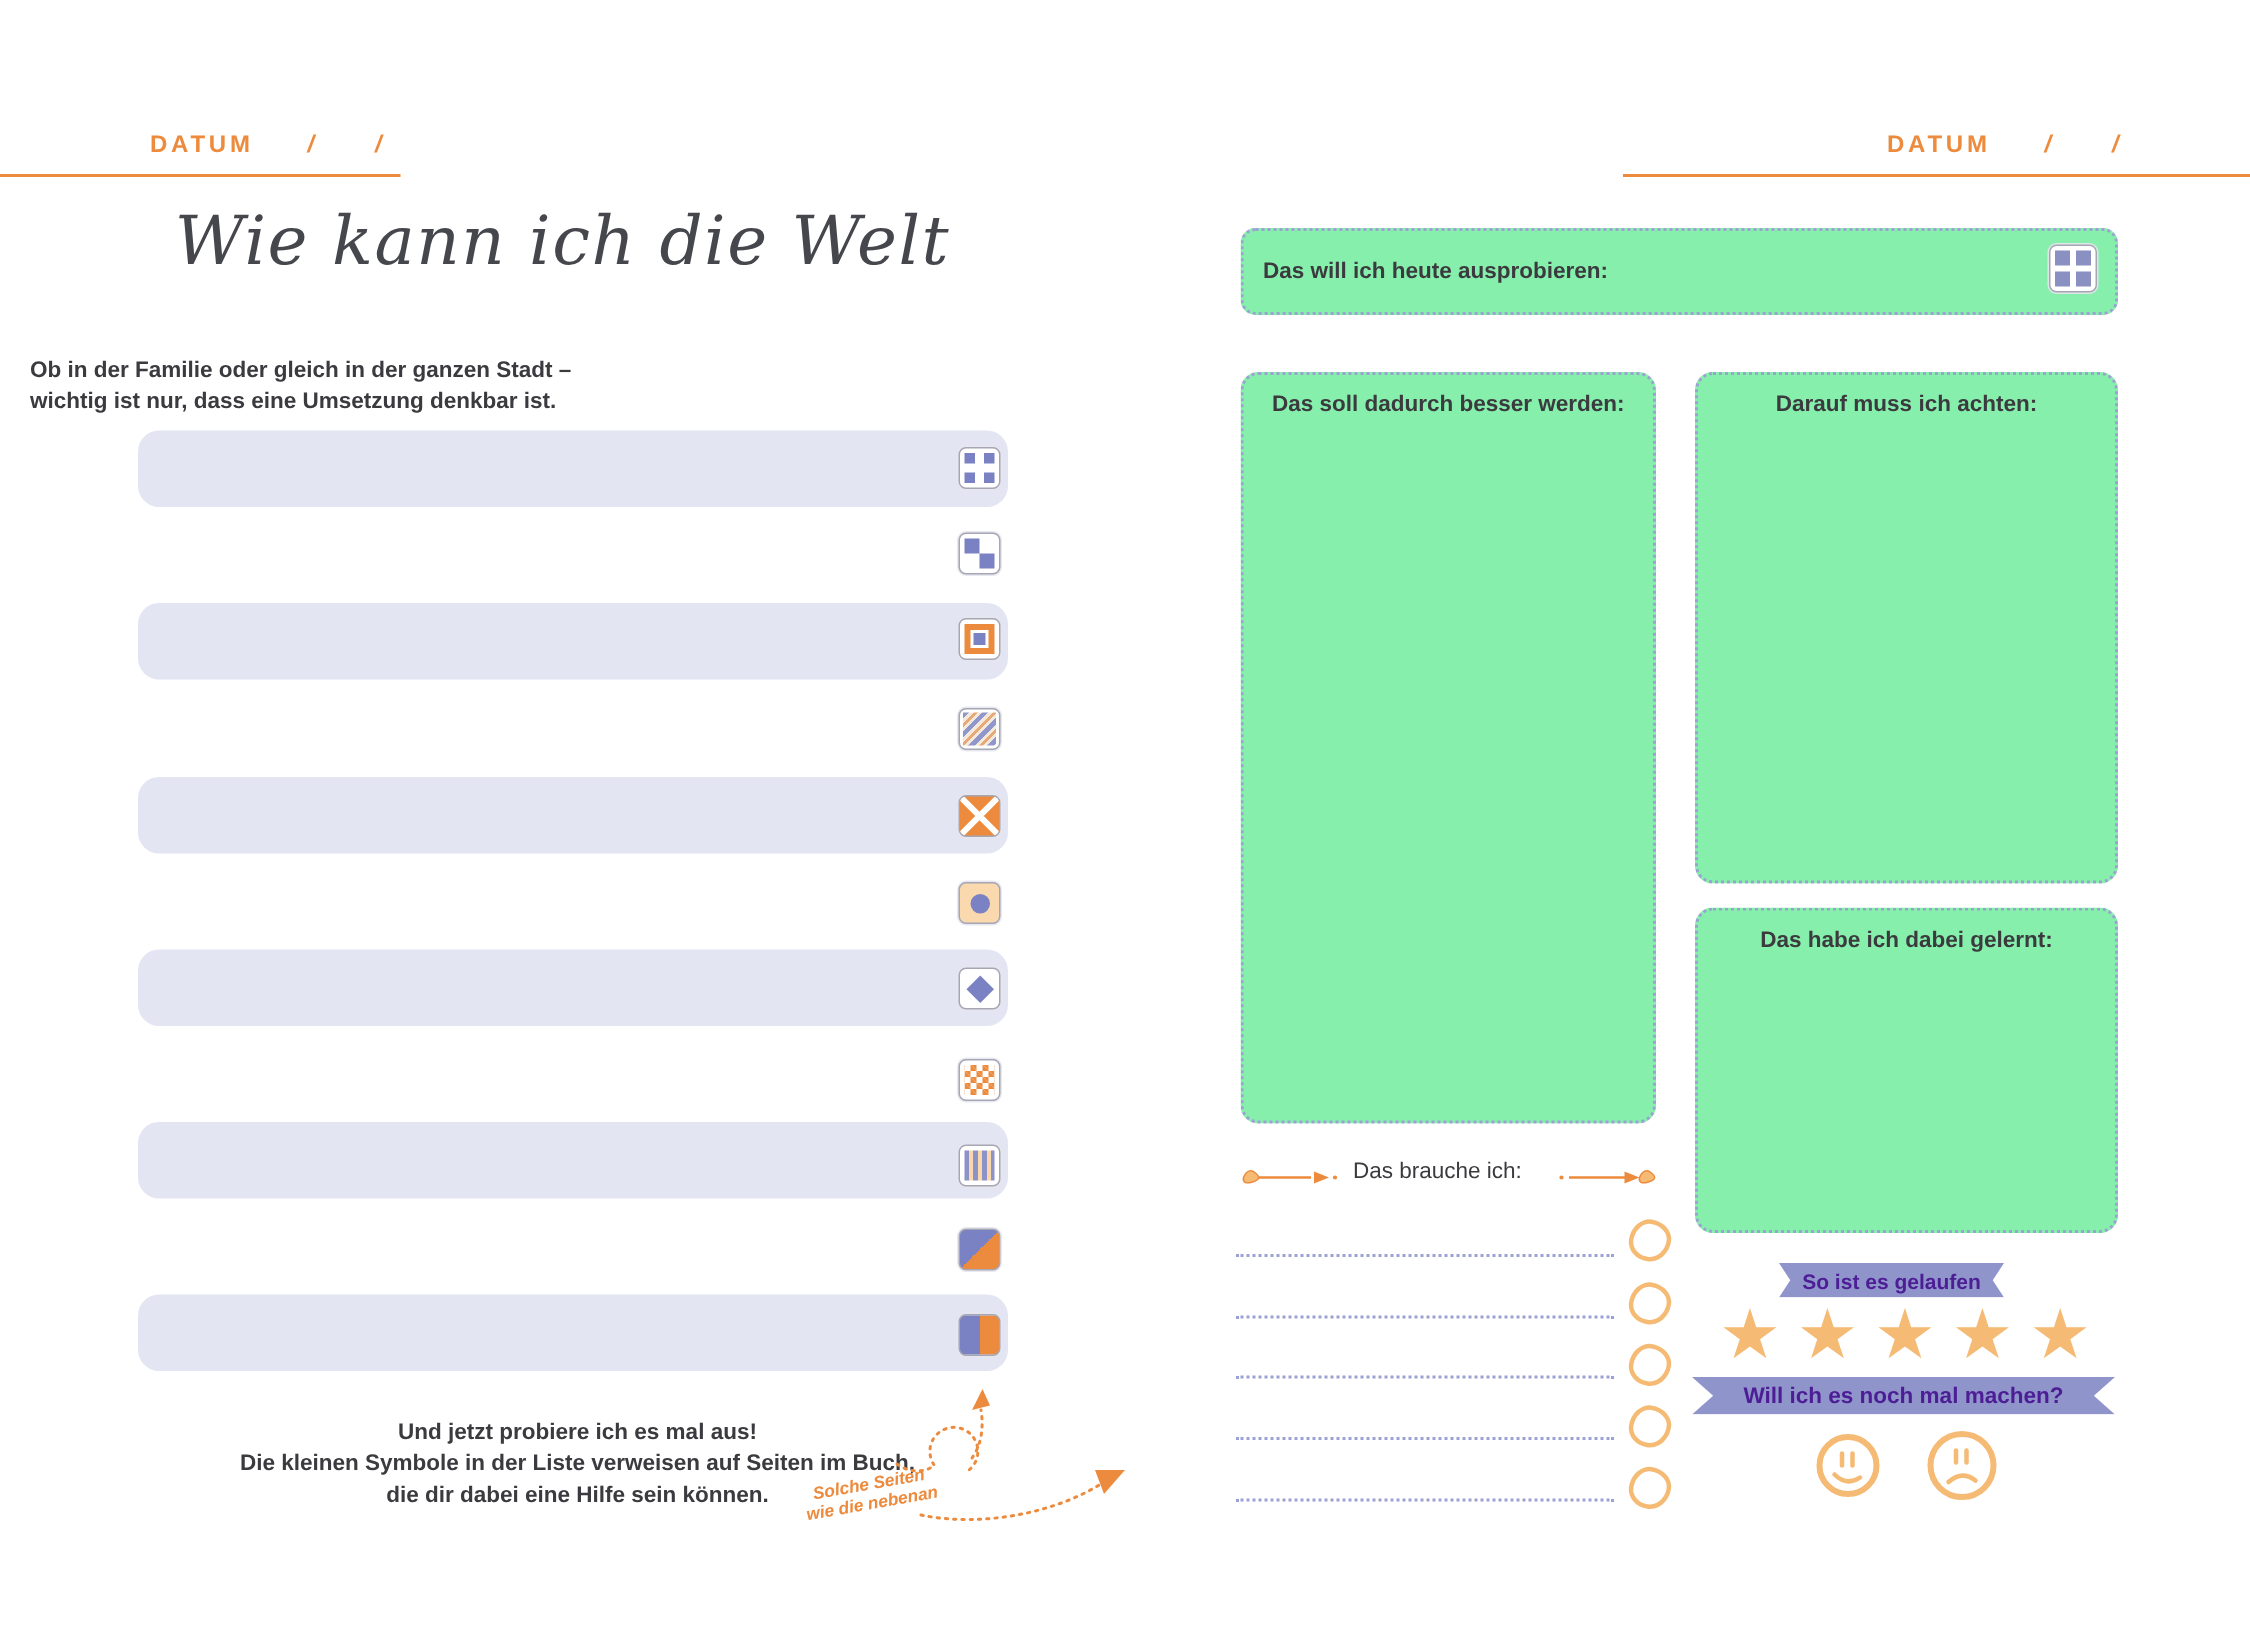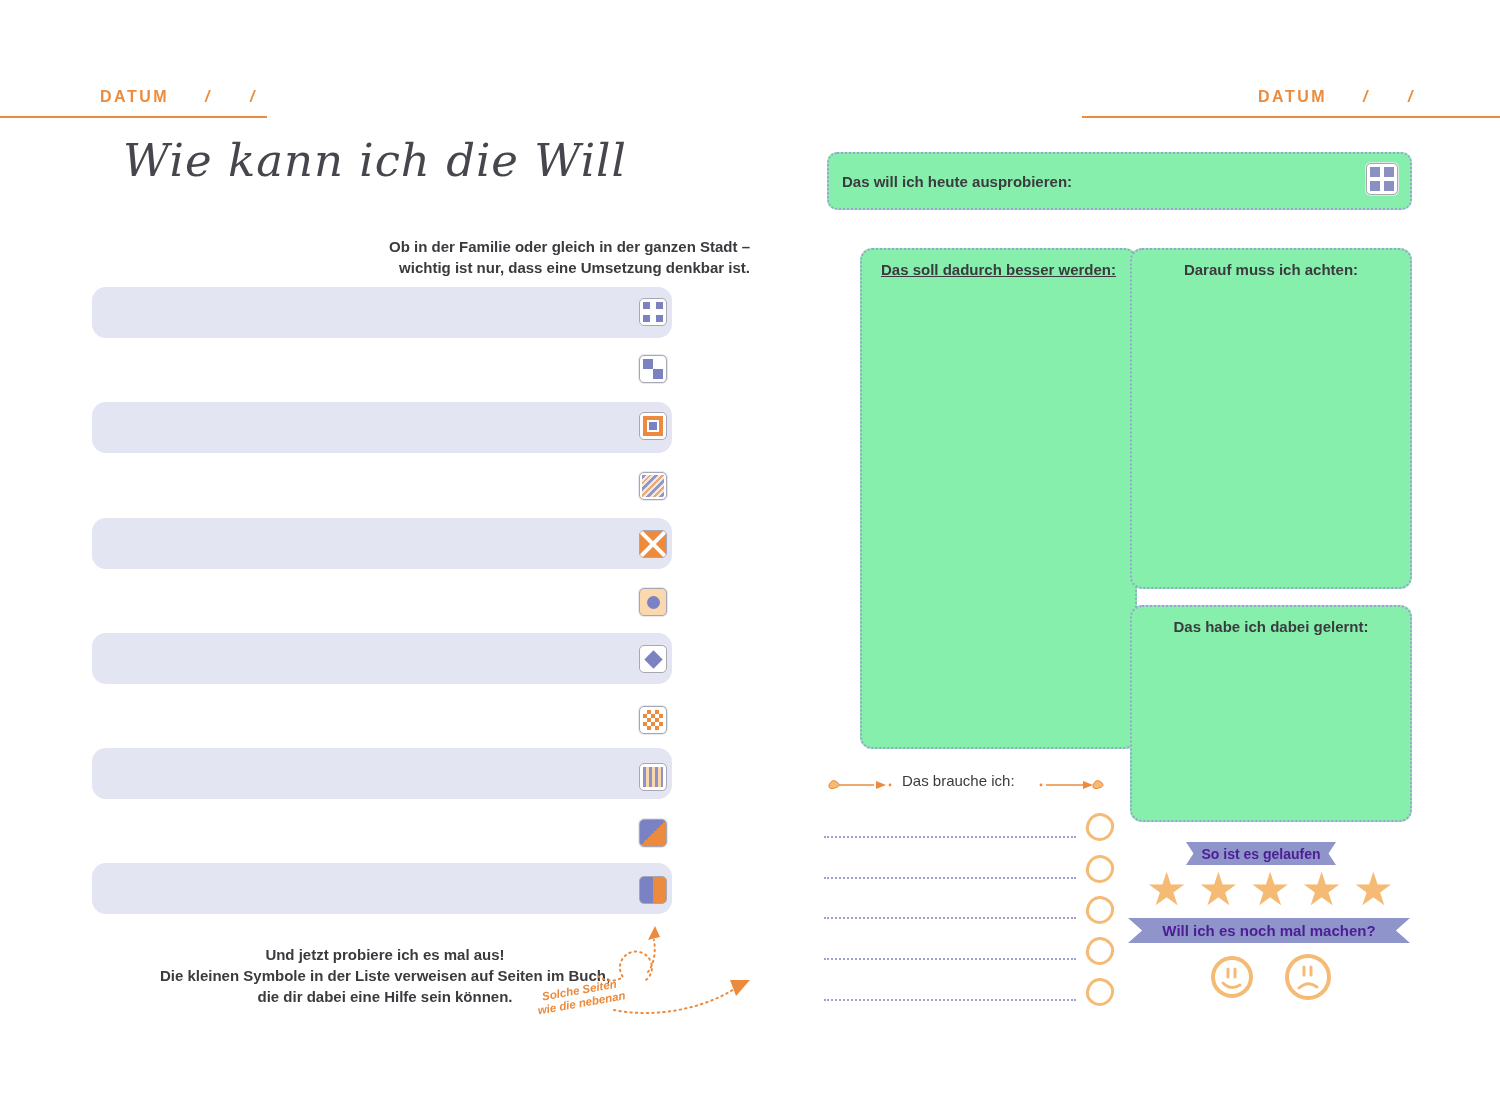--- a/index.html
+++ b/index.html
@@ -13,21 +13,21 @@
   
   .datum{position:absolute;display:flex;align-items:baseline;gap:36px;
          color:var(--accent-orange,#EC8B3D);font-weight:700;font-size:16px;letter-spacing:2.5px;}
   .datum .slashes{font-style:italic;letter-spacing:18px;font-size:16px;}
   .rule{position:absolute;height:2px;background:var(--accent-orange,#EC8B3D);}
 
   
   .title{position:absolute;left:10px;top:136px;width:730px;text-align:center;
          font-family:"DejaVu Serif",serif;font-style:italic;font-size:45px;line-height:50px;
          color:#45474d;letter-spacing:1px;}
-  .subtitle{position:absolute;left:20px;top:236px;width:730px;text-align:right;}
+  .subtitle{position:absolute;left:20px;top:236px;width:730px;text-align:left;}
   .row{position:absolute;left:92px;width:580px;height:51px;border-radius:14px;
        background:var(--lavender-row,#E3E5F3);}
   .footer{position:absolute;left:20px;top:944px;width:730px;text-align:center;}
   .note{position:absolute;left:536px;top:984px;color:var(--accent-orange,#EC8B3D);
         font-weight:700;font-style:italic;font-size:11.5px;line-height:12.5px;
         transform:rotate(-10deg);text-align:center;}
 
   
   .icon{position:absolute;left:639px;width:26px;height:26px;background:#fff;
         border:1px solid #a6a6b4;border-radius:5px;overflow:hidden;
@@ -92,21 +92,21 @@
 
 <div class="sheet">
 
   <div class="datum" style="left:100px;top:88px;">
     <span>DATUM</span>
     <span class="slashes">/ /</span>
   </div>
   <div class="rule" style="left:0;top:116px;width:267px;"></div>
 
   <div class="title">
-    <div>Wie kann ich die Will</div>
+    <div>Wie kann ich die Welt</div>
   </div>
 
   <div class="subtitle bold15">
     <div>Ob in der Familie oder gleich in der ganzen Stadt –</div>
     <div>wichtig ist nur, dass eine Umsetzung denkbar ist.</div>
   </div>
 
   <div class="row" style="top:287px;"></div>
   <div class="row" style="top:402px;"></div>
   <div class="row" style="top:518px;"></div>
@@ -152,21 +152,21 @@
     <span>DATUM</span>
     <span class="slashes">/ /</span>
   </div>
   <div class="rule" style="left:1082px;top:116px;width:418px;"></div>
 
   <div class="dbox" style="left:827px;top:152px;width:581px;height:54px;border-radius:10px;">
     <div class="trybox-label">Das will ich heute ausprobieren:</div>
     <div class="icon ic-window" style="position:absolute;right:12px;top:9px;"></div>
   </div>
 
-  <div class="dbox" style="left:860px;top:248px;width:273px;height:497px;text-decoration:underline;">
+  <div class="dbox" style="left:827px;top:248px;width:273px;height:497px;">
     <div class="dbox-label">Das soll dadurch besser werden:</div>
   </div>
 
   <div class="dbox" style="left:1130px;top:605px;width:278px;height:213px;">
     <div class="dbox-label">Das habe ich dabei gelernt:</div>
   </div>
 
   <div class="dbox" style="left:1130px;top:248px;width:278px;height:337px;">
     <div class="dbox-label">Darauf muss ich achten:</div>
   </div>

